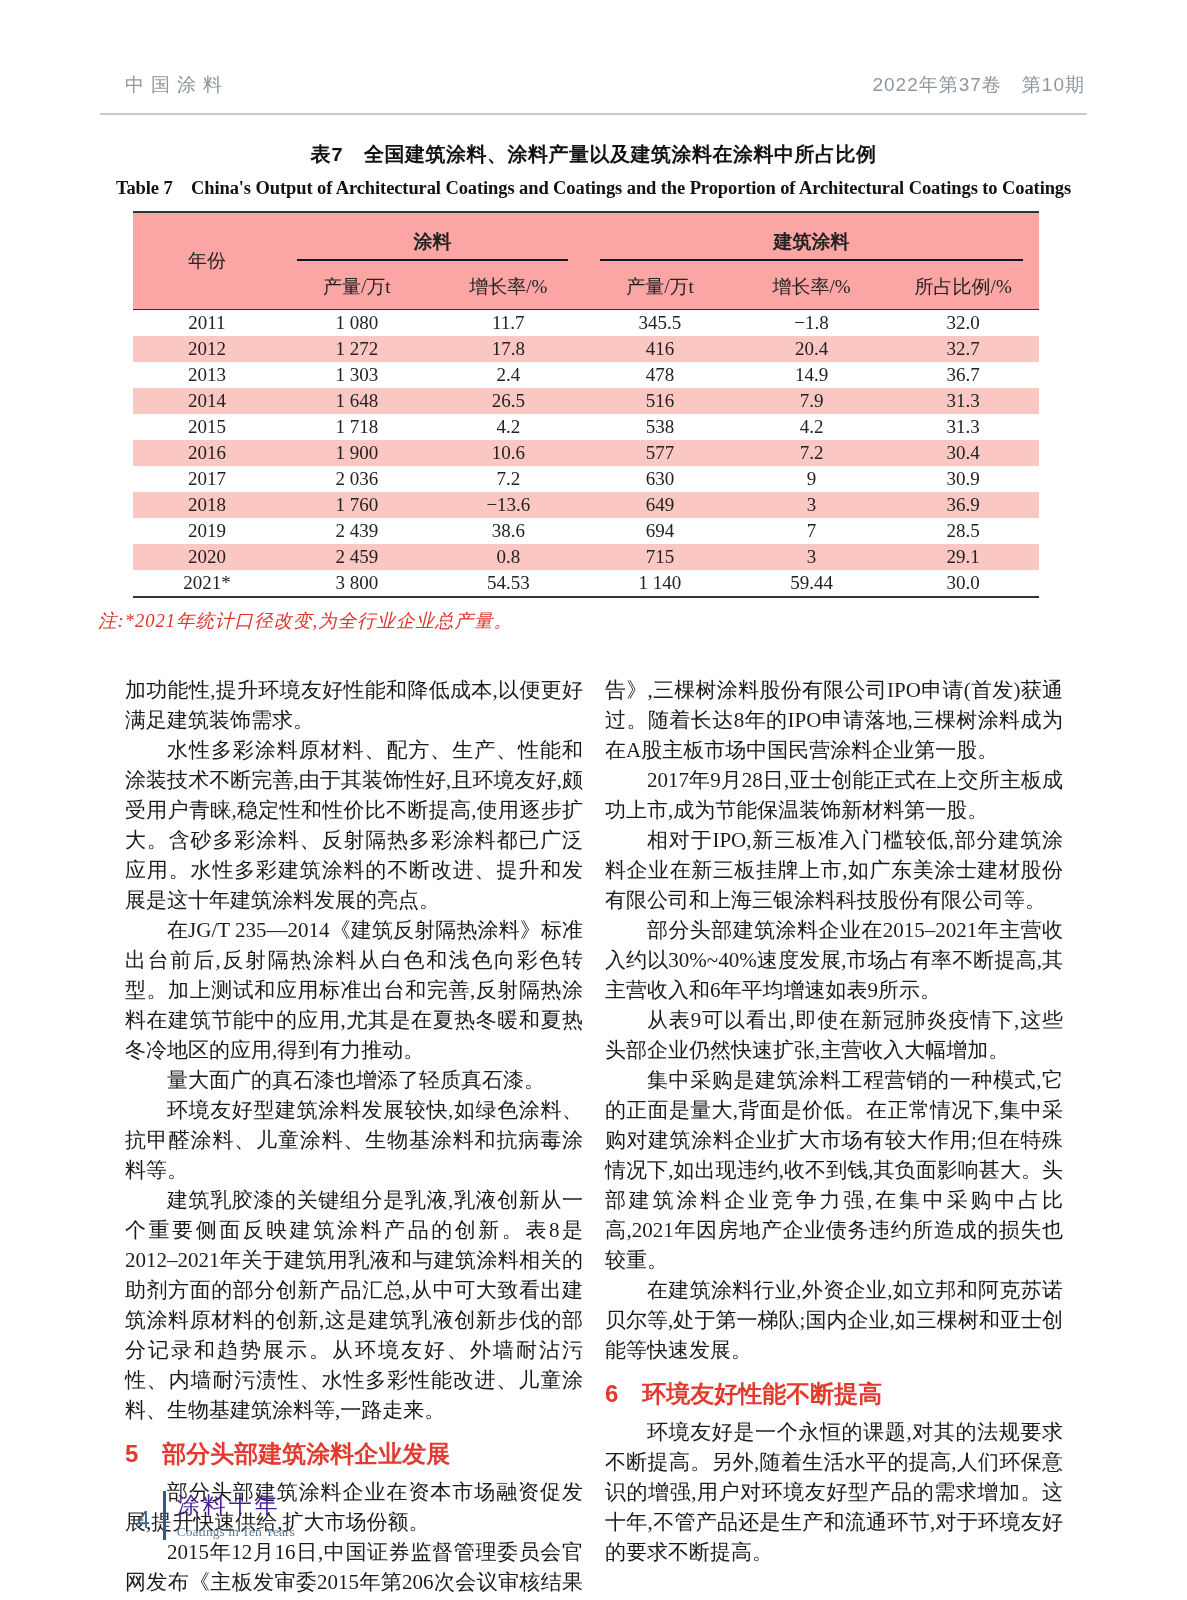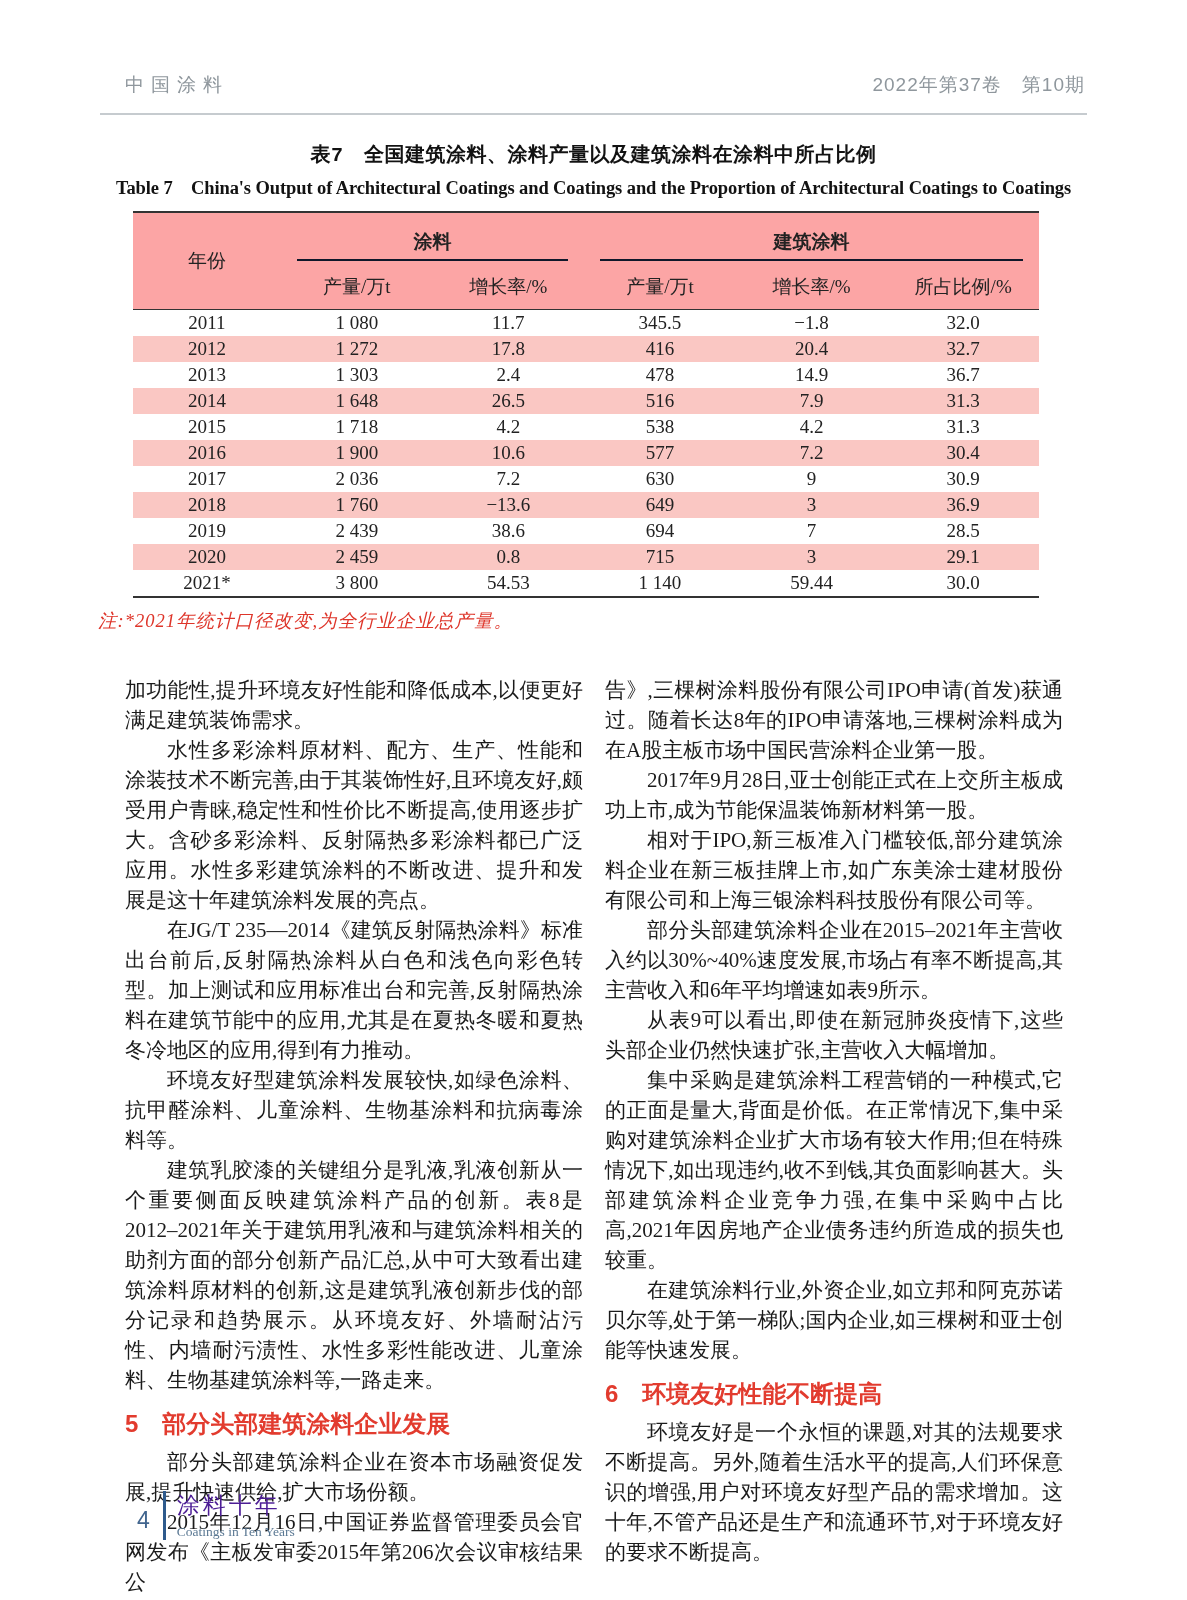--- a/index.html
+++ b/index.html
@@ -240,20 +240,21 @@
       </tbody>
   </table>
 
   <div class="table-note">注:*2021年统计口径改变,为全行业企业总产量。</div>
 
   <div class="body-columns">
     <div class="col">
         <p class="para">加功能性,提升环境友好性能和降低成本,以便更好满足建筑装饰需求。</p>
         <p class="para indent">水性多彩涂料原材料、配方、生产、性能和涂装技术不断完善,由于其装饰性好,且环境友好,颇受用户青睐,稳定性和性价比不断提高,使用逐步扩大。含砂多彩涂料、反射隔热多彩涂料都已广泛应用。水性多彩建筑涂料的不断改进、提升和发展是这十年建筑涂料发展的亮点。</p>
         <p class="para indent">在JG/T 235—2014《建筑反射隔热涂料》标准出台前后,反射隔热涂料从白色和浅色向彩色转型。加上测试和应用标准出台和完善,反射隔热涂料在建筑节能中的应用,尤其是在夏热冬暖和夏热冬冷地区的应用,得到有力推动。</p>
+        <p class="para indent">量大面广的真石漆也增添了轻质真石漆。</p>
         <p class="para indent">环境友好型建筑涂料发展较快,如绿色涂料、抗甲醛涂料、儿童涂料、生物基涂料和抗病毒涂料等。</p>
         <p class="para indent">建筑乳胶漆的关键组分是乳液,乳液创新从一个重要侧面反映建筑涂料产品的创新。表8是2012–2021年关于建筑用乳液和与建筑涂料相关的助剂方面的部分创新产品汇总,从中可大致看出建筑涂料原材料的创新,这是建筑乳液创新步伐的部分记录和趋势展示。从环境友好、外墙耐沾污性、内墙耐污渍性、水性多彩性能改进、儿童涂料、生物基建筑涂料等,一路走来。</p>
         <h2 class="section-heading">
           <span class="sec-num">5</span>
           <span class="sec-title">部分头部建筑涂料企业发展</span>
         </h2>
         <p class="para indent">部分头部建筑涂料企业在资本市场融资促发展,提升快速供给,扩大市场份额。</p>
         <p class="para indent">2015年12月16日,中国证券监督管理委员会官网发布《主板发审委2015年第206次会议审核结果公</p>
       </div>
     <div class="col">

